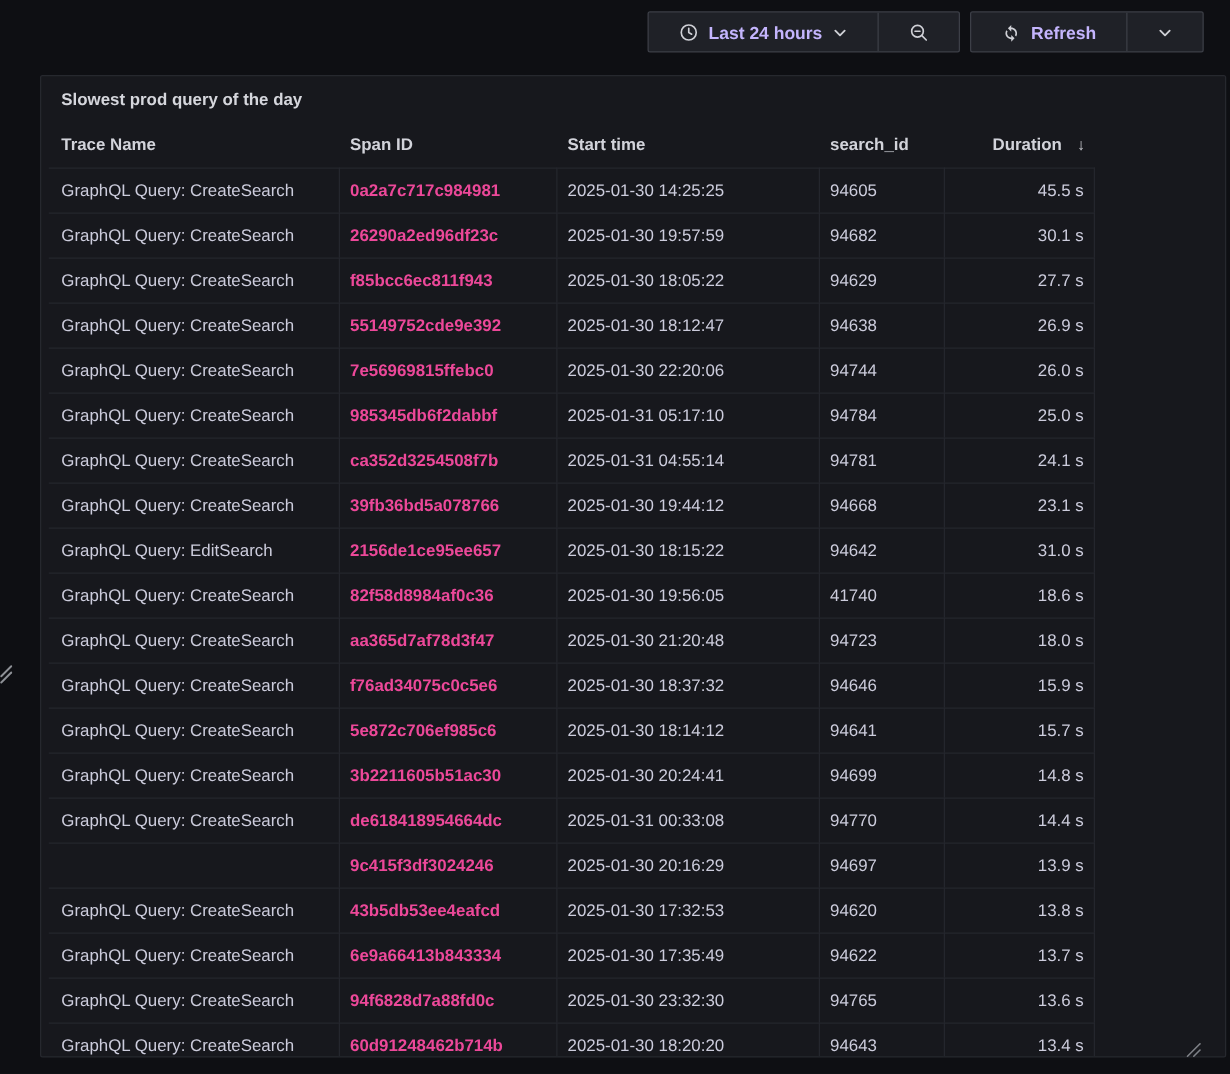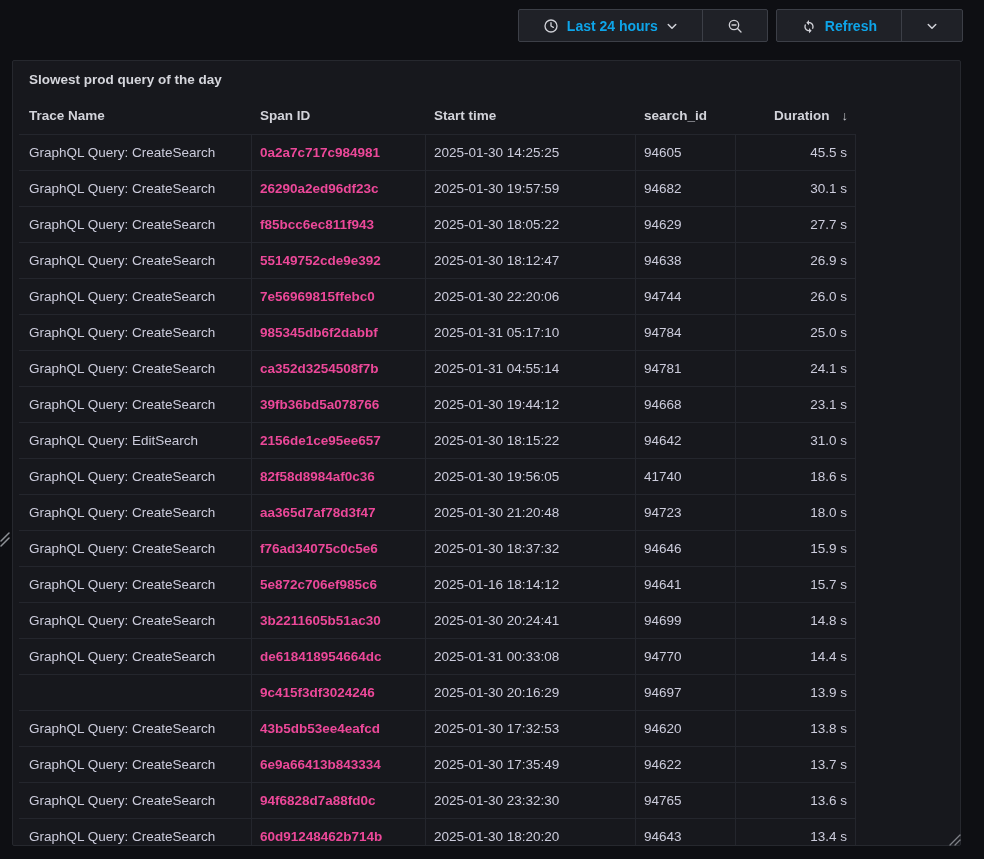--- a/index.html
+++ b/index.html
@@ -20,30 +20,30 @@
   .btn-group {
     display:flex; align-items:stretch; height:33px;
     background:#1f2127;
     border:1px solid #3c3f47;
     border-radius:2px;
     overflow:hidden;
   }
   .btn {
     display:flex; align-items:center; gap:8px;
     padding:0 24px;
-    font-size:14px; font-weight:600; color:#0ea5e9;
+    font-size:14px; font-weight:600; color:#c4b5fd;
     cursor:pointer; white-space:nowrap;
   }
   .btn + .btn { border-left:1px solid #3c3f47; }
   .icon16 { width:16px; height:16px; display:block; color:#cfd0d6; }
   .icon12 { width:12px; height:12px; display:block; color:#cfd0d6; }
 
   
   .panel {
-    position:absolute; left:12px; top:60px;
+    position:absolute; left:32px; top:60px;
     width:949px; height:786px;
     background:#17181d;
     border:1px solid #26282e;
     border-radius:2px;
     overflow:hidden;
   }
   .panel-header {
     height:36px;
     display:flex; align-items:center;
     padding:0 16px;
@@ -273,21 +273,21 @@
     <div class="td">2025-01-30 18:37:32</div>
     <div class="td">94646</div>
     <div class="td duration">15.9 s</div>
   </div>
 
   <div class="tr">
     <div class="td trace">GraphQL Query: CreateSearch</div>
     <div class="td">
             <span class="link">5e872c706ef985c6</span>
           </div>
-    <div class="td">2025-01-16 18:14:12</div>
+    <div class="td">2025-01-30 18:14:12</div>
     <div class="td">94641</div>
     <div class="td duration">15.7 s</div>
   </div>
 
   <div class="tr">
     <div class="td trace">GraphQL Query: CreateSearch</div>
     <div class="td">
             <span class="link">3b2211605b51ac30</span>
           </div>
     <div class="td">2025-01-30 20:24:41</div>

